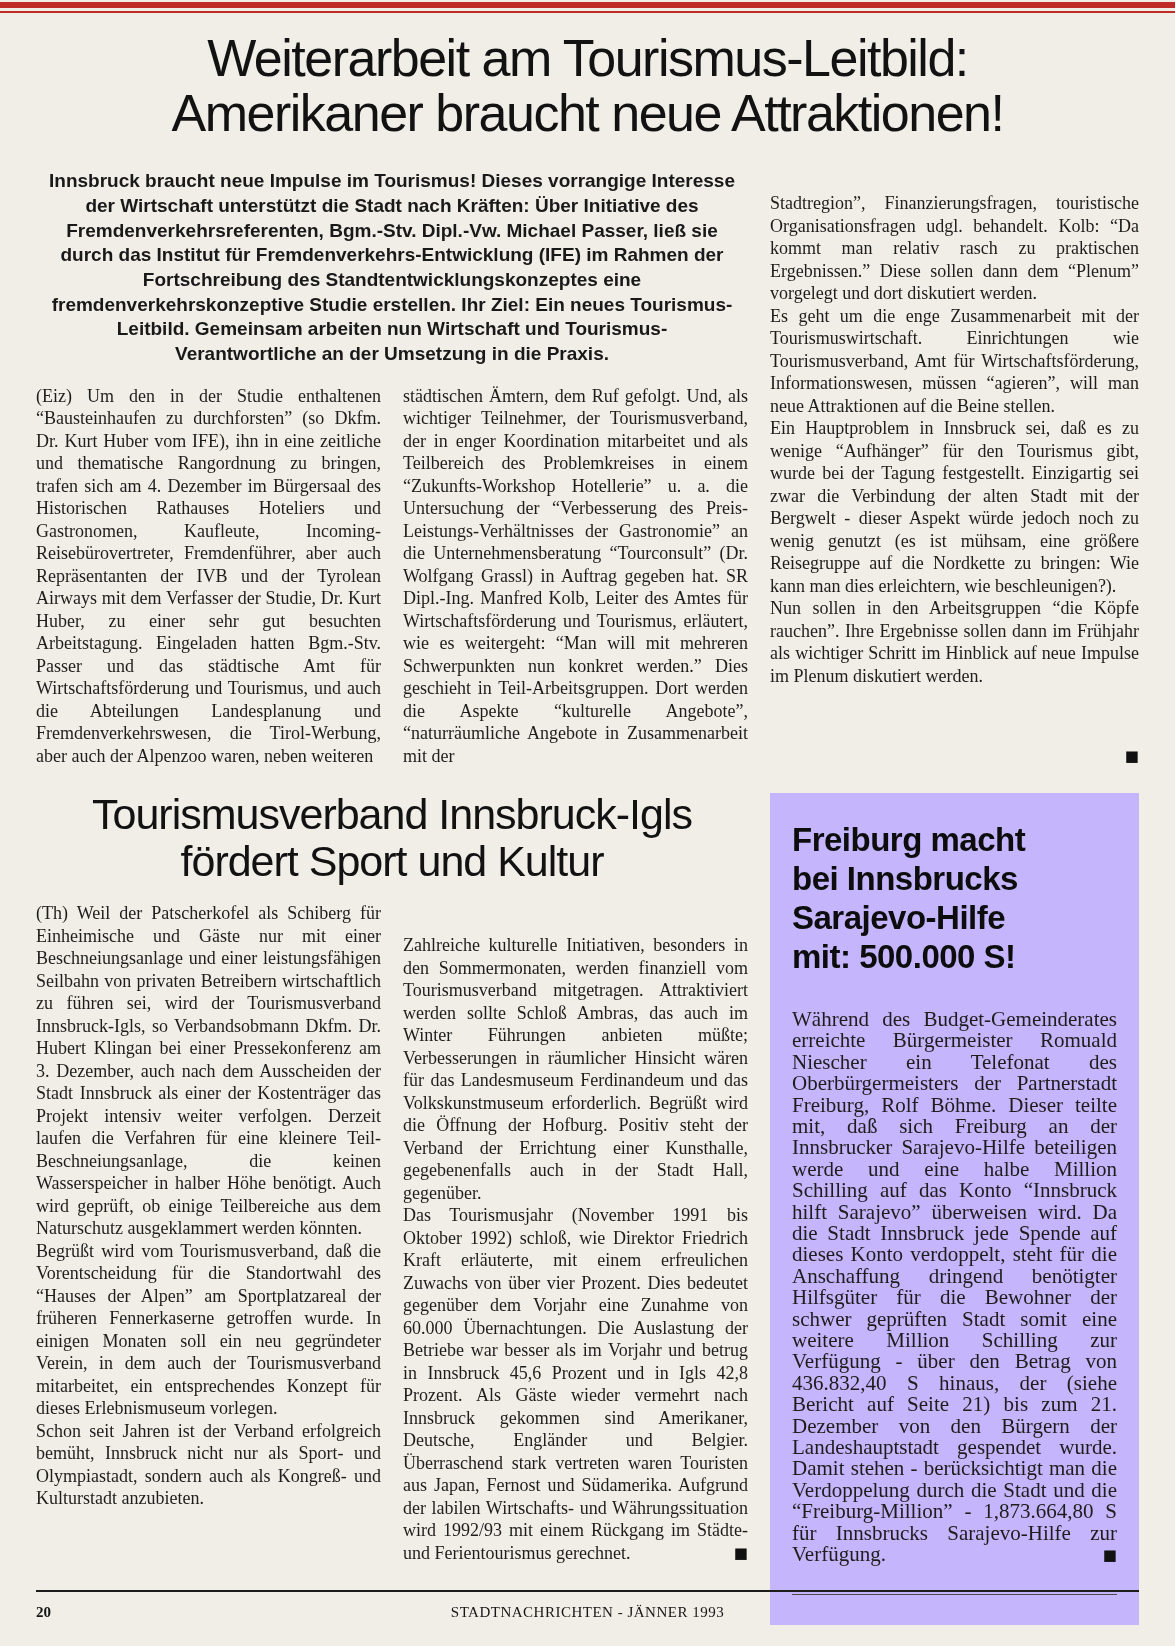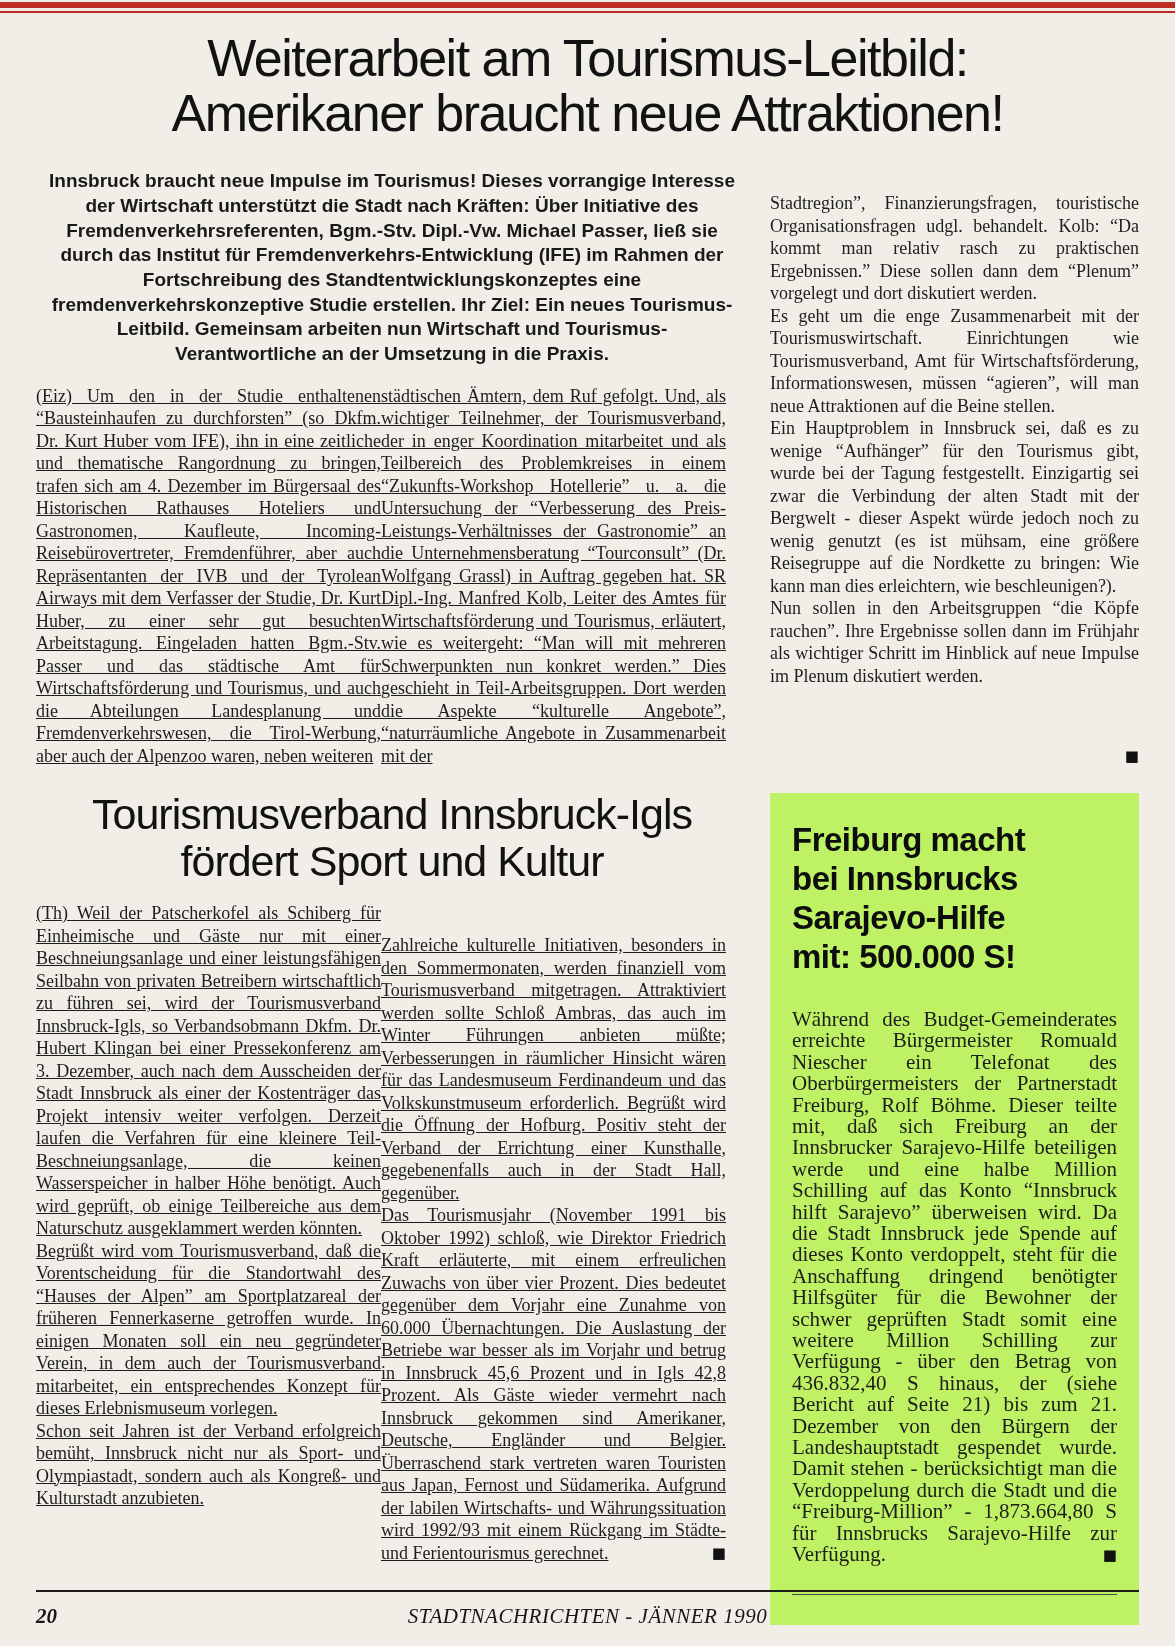--- a/index.html
+++ b/index.html
@@ -41,21 +41,21 @@
     font-family:"Liberation Sans", sans-serif;
     font-weight:700;
     font-size:19px;
     line-height:1.3;
     text-align:center;
     margin:9px;
     padding:0 4px;
     color:#191919;
   }
 
-  .cols2{display:flex;margin-top:18px;text-decoration:underline;}
+  .cols2{display:flex;gap:22px;margin-top:18px;}
   .cols2 .col{width:345px;flex:0 0 345px;}
 
   .bodytext{
     font-family:"Liberation Serif", serif;
     font-size:18px;
     line-height:22.5px;
     text-align:justify;
     white-space:pre-line;
     margin:0;
   }
@@ -99,22 +99,21 @@
   }
   .sidebar-body{margin-top:22px;font-size:21px;line-height:21.4px;}
   .sidebar-rule{height:1px;background:#4a4a48;margin-top:28px;}
 
   .footer-wrap{position:absolute;left:36px;right:36px;bottom:14px;}
   .footer-rule{height:2px;background:#1c1c1a;}
   .footer{
     position:relative;
     margin-top:12px;
     font-family:"Liberation Serif", serif;
-    font-style:italic;
-    font-size:21px;
+    font-size:15px;
     color:#161616;
     height:28px;
   }
   .footer .pageno{font-weight:700;}
   .footer .journal{
     position:absolute;left:50%;transform:translateX(-50%);
     letter-spacing:0.5px;
   }
 </style>
 </head>
@@ -166,35 +165,35 @@
 Schon seit Jahren ist der Verband erfolgreich bemüht, Innsbruck nicht nur als Sport- und Olympiastadt, sondern auch als Kongreß- und Kulturstadt anzubieten.</p>
         </div>
         <div class="col rel">
           <p class="bodytext">Zahlreiche kulturelle Initiativen, besonders in den Sommermonaten, werden finanziell vom Tourismusverband mitgetragen. Attraktiviert werden sollte Schloß Ambras, das auch im Winter Führungen anbieten müßte; Verbesserungen in räumlicher Hinsicht wären für das Landesmuseum Ferdinandeum und das Volkskunstmuseum erforderlich. Begrüßt wird die Öffnung der Hofburg. Positiv steht der Verband der Errichtung einer Kunsthalle, gegebenenfalls auch in der Stadt Hall, gegenüber.
 Das Tourismusjahr (November 1991 bis Oktober 1992) schloß, wie Direktor Friedrich Kraft erläuterte, mit einem erfreulichen Zuwachs von über vier Prozent. Dies bedeutet gegenüber dem Vorjahr eine Zunahme von 60.000 Übernachtungen. Die Auslastung der Betriebe war besser als im Vorjahr und betrug in Innsbruck 45,6 Prozent und in Igls 42,8 Prozent. Als Gäste wieder vermehrt nach Innsbruck gekommen sind Amerikaner, Deutsche, Engländer und Belgier. Überraschend stark vertreten waren Touristen aus Japan, Fernost und Südamerika. Aufgrund der labilen Wirtschafts- und Währungssituation wird 1992/93 mit einem Rückgang im Städte- und Ferientourismus gerechnet.</p>
           <span class="marker">■</span>
         </div>
       </div>
     </div>
     <div class="right13">
-      <div class="sidebar" style="background: #bef264;">
+      <div class="sidebar" style="background: #c4b5fd;">
         <h3 class="sidebar-title">Freiburg macht
 bei Innsbrucks
 Sarajevo-Hilfe
 mit: 500.000 S!</h3>
         <div class="rel">
           <p class="bodytext sidebar-body">Während des Budget-Gemeinderates erreichte Bürgermeister Romuald Niescher ein Telefonat des Oberbürgermeisters der Partnerstadt Freiburg, Rolf Böhme. Dieser teilte mit, daß sich Freiburg an der Innsbrucker Sarajevo-Hilfe beteiligen werde und eine halbe Million Schilling auf das Konto “Innsbruck hilft Sarajevo” überweisen wird. Da die Stadt Innsbruck jede Spende auf dieses Konto verdoppelt, steht für die Anschaffung dringend benötigter Hilfsgüter für die Bewohner der schwer geprüften Stadt somit eine weitere Million Schilling zur Verfügung - über den Betrag von 436.832,40 S hinaus, der (siehe Bericht auf Seite 21) bis zum 21. Dezember von den Bürgern der Landeshauptstadt gespendet wurde. Damit stehen - berücksichtigt man die Verdoppelung durch die Stadt und die “Freiburg-Million” - 1,873.664,80 S für Innsbrucks Sarajevo-Hilfe zur Verfügung.</p>
           <span class="marker">■</span>
         </div>
         <div class="sidebar-rule"></div>
       </div>
     </div>
   </div>
 
   <div class="footer-wrap">
     <div class="footer-rule"></div>
     <div class="footer">
       <span class="pageno">20</span>
-      <span class="journal">STADTNACHRICHTEN - JÄNNER 1990</span>
+      <span class="journal">STADTNACHRICHTEN - JÄNNER 1993</span>
     </div>
   </div>
 
 </div>
 
 </body></html>

